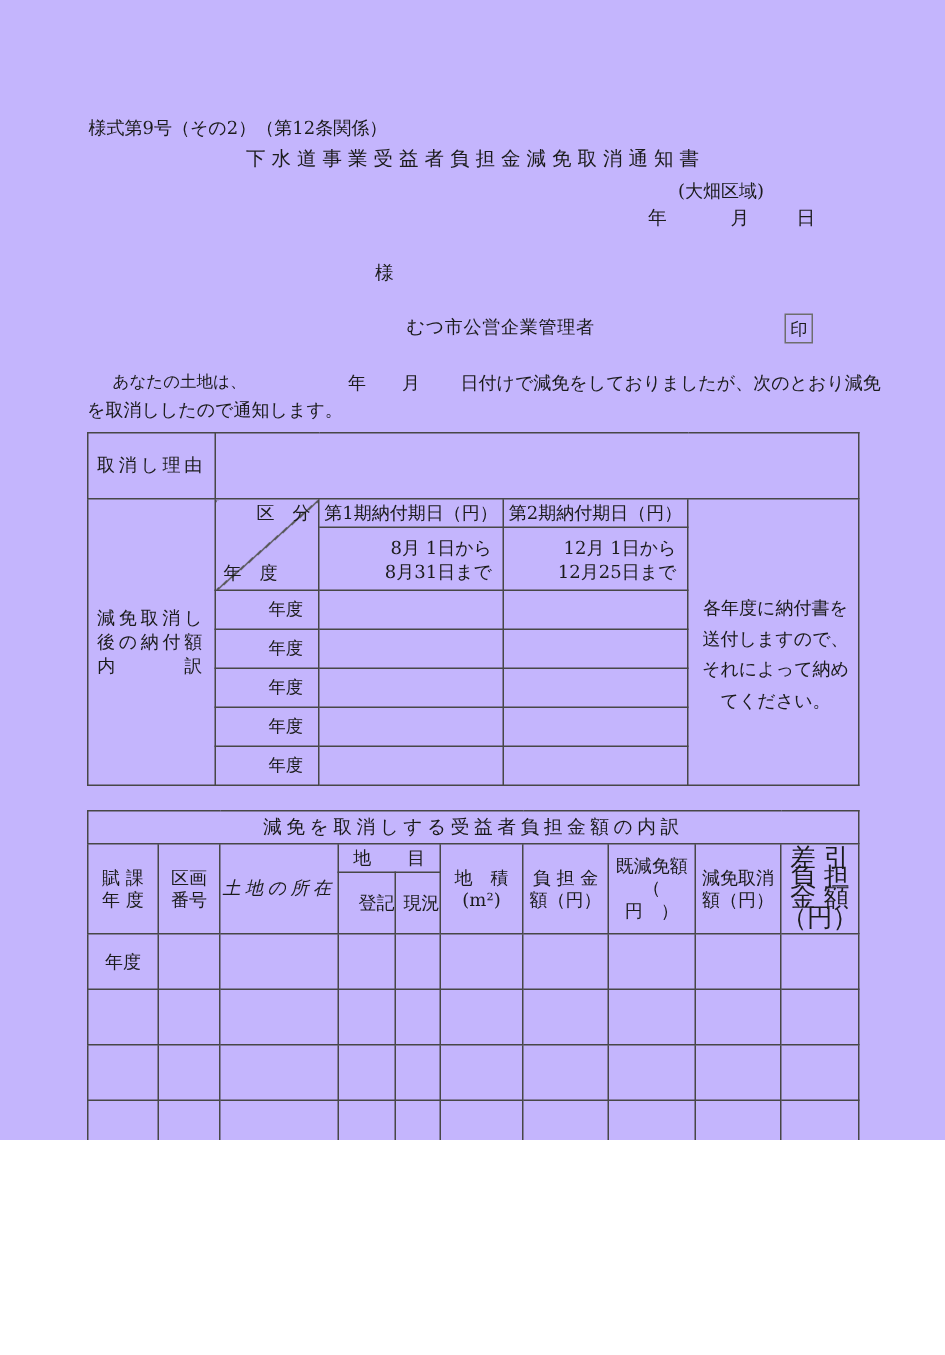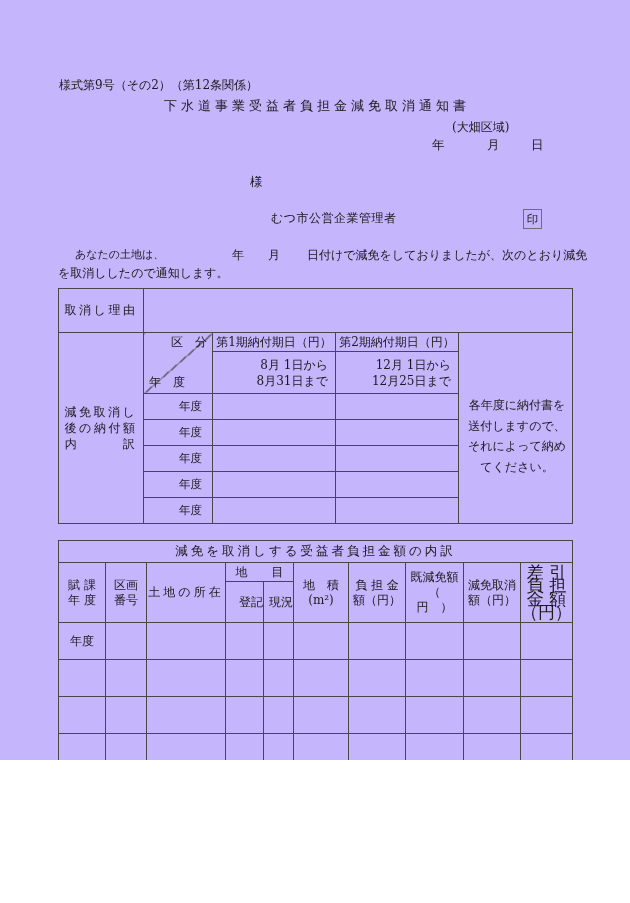--- a/index.html
+++ b/index.html
@@ -42,21 +42,21 @@
   .range{height:42px;text-align:right;vertical-align:middle;line-height:16px;}
   .range div{padding-right:7px;}
   .yr-row td{height:26px;}
   .yr{text-align:right;padding-right:10px;font-size:11.5px;}
   .note{vertical-align:top;text-align:center;padding:62px 4px 0 7px;line-height:20.5px;white-space:nowrap;}
 
   
   .t2-title{height:22px;text-align:center;letter-spacing:3px;font-size:12.5px;}
   .hcell{text-align:center;line-height:15px;}
   .hcell .ln{display:block;}
-  .loc{letter-spacing:3px;}
+  .loc{letter-spacing:3px;font-style:italic;}
   .landcat{height:19px;text-align:center;}
   .subcat{height:41px;text-align:right;}
   .balance{line-height:13.5px;font-size:17px;}
   .d-row td{height:37px;}
   .d-row-last td{height:38px;}
   .yr2{text-align:center;font-size:12px;}
   .footer-cell{height:33px;padding:0;}
   .footer-inner{display:flex;height:100%;align-items:stretch;}
   .footer-label{width:114px;border-right:1px solid #474747;display:flex;flex-direction:column;
     justify-content:center;align-items:center;line-height:15px;box-sizing:border-box;}

